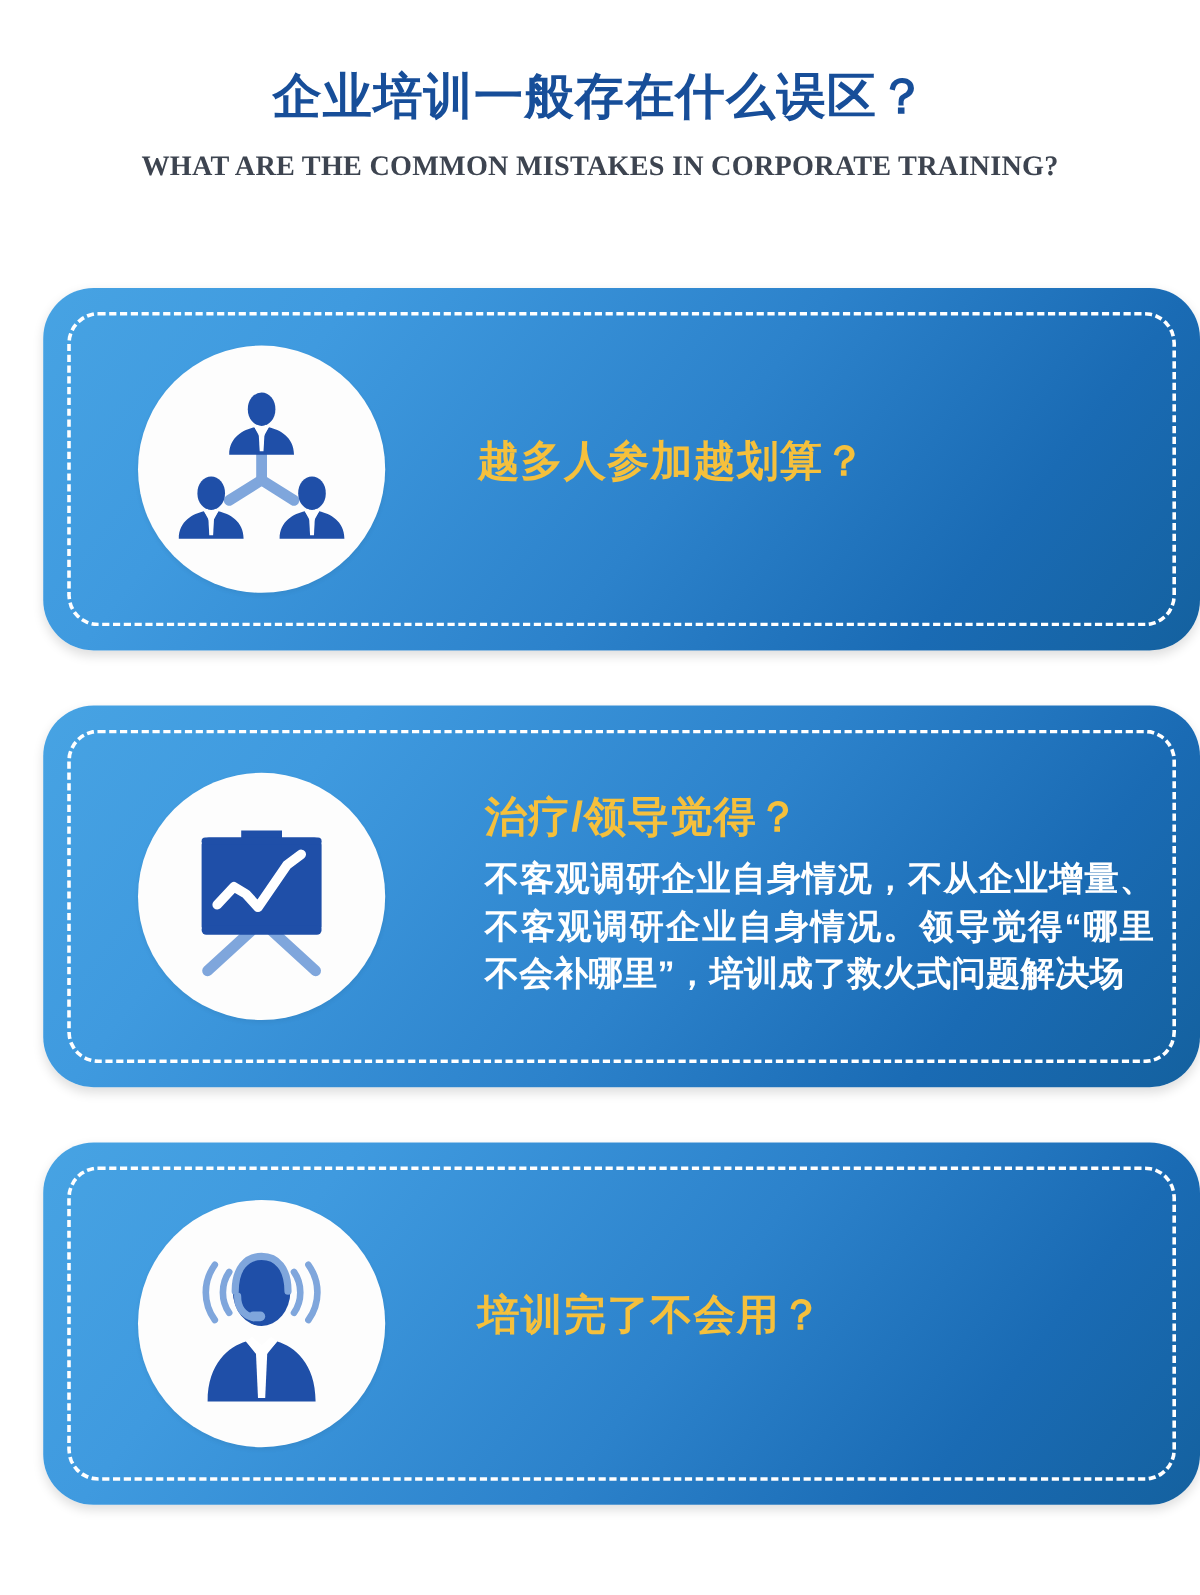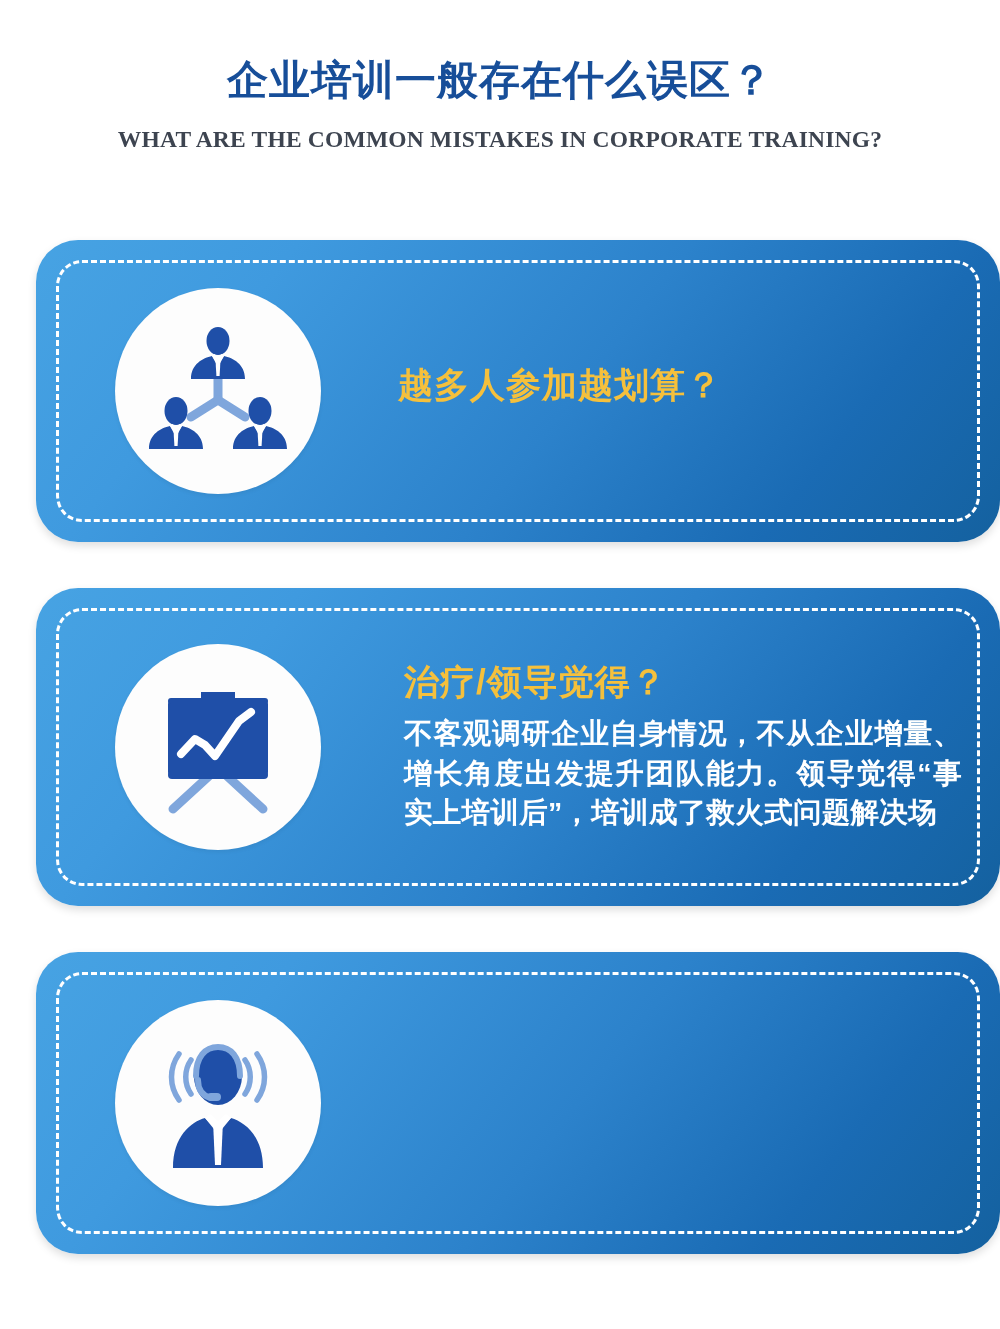--- a/index.html
+++ b/index.html
@@ -207,21 +207,21 @@
             <rect x="25" y="26" width="100" height="6" rx="3" fill="#1f4fa8"></rect>
             <rect x="25" y="99" width="100" height="8" rx="4" fill="#1f4fa8"></rect>
 
             <polyline points="38,82 52,67 62,73 72,84 96,49 108,40" fill="none" stroke="#ffffff" stroke-width="8" stroke-linecap="round" stroke-linejoin="round"></polyline>
           </svg>
         </span>
       </div>
 
       <div class="card-text">
         <div class="card-heading">治疗/领导觉得？</div>
-        <div class="card-body">不客观调研企业自身情况，不从企业增量、增长角度出发提升团队能力。领导觉得“事实上培训后”，培训成了救火式问题解决场</div>
+        <div class="card-body">不客观调研企业自身情况，不从企业增量、不客观调研企业自身情况。领导觉得“哪里不会补哪里”，培训成了救火式问题解决场</div>
       </div>
 
     </div>
   </div>
 
   <div class="card card-3">
     <div class="dashed-border"></div>
     <div class="card-inner">
 
       <div class="icon-circle">
@@ -249,18 +249,19 @@
             <path d="M30,140 C30,108 48,94 62,90 L75,106 L88,90 C102,94 120,108 120,140 Z" fill="#1f4fa8"></path>
 
             <path d="M62,90 L75,104 L88,90 L83,86 L75,93 L67,86 Z" fill="#ffffff"></path>
 
             <path d="M70,93 L80,93 L78,137 L72,137 Z" fill="#ffffff"></path>
           </svg>
         </span>
       </div>
 
       <div class="card-text">
+        <div class="card-heading">培训完了不会用？</div>
       </div>
 
     </div>
   </div>
 
 </div>
 
 </body></html>

